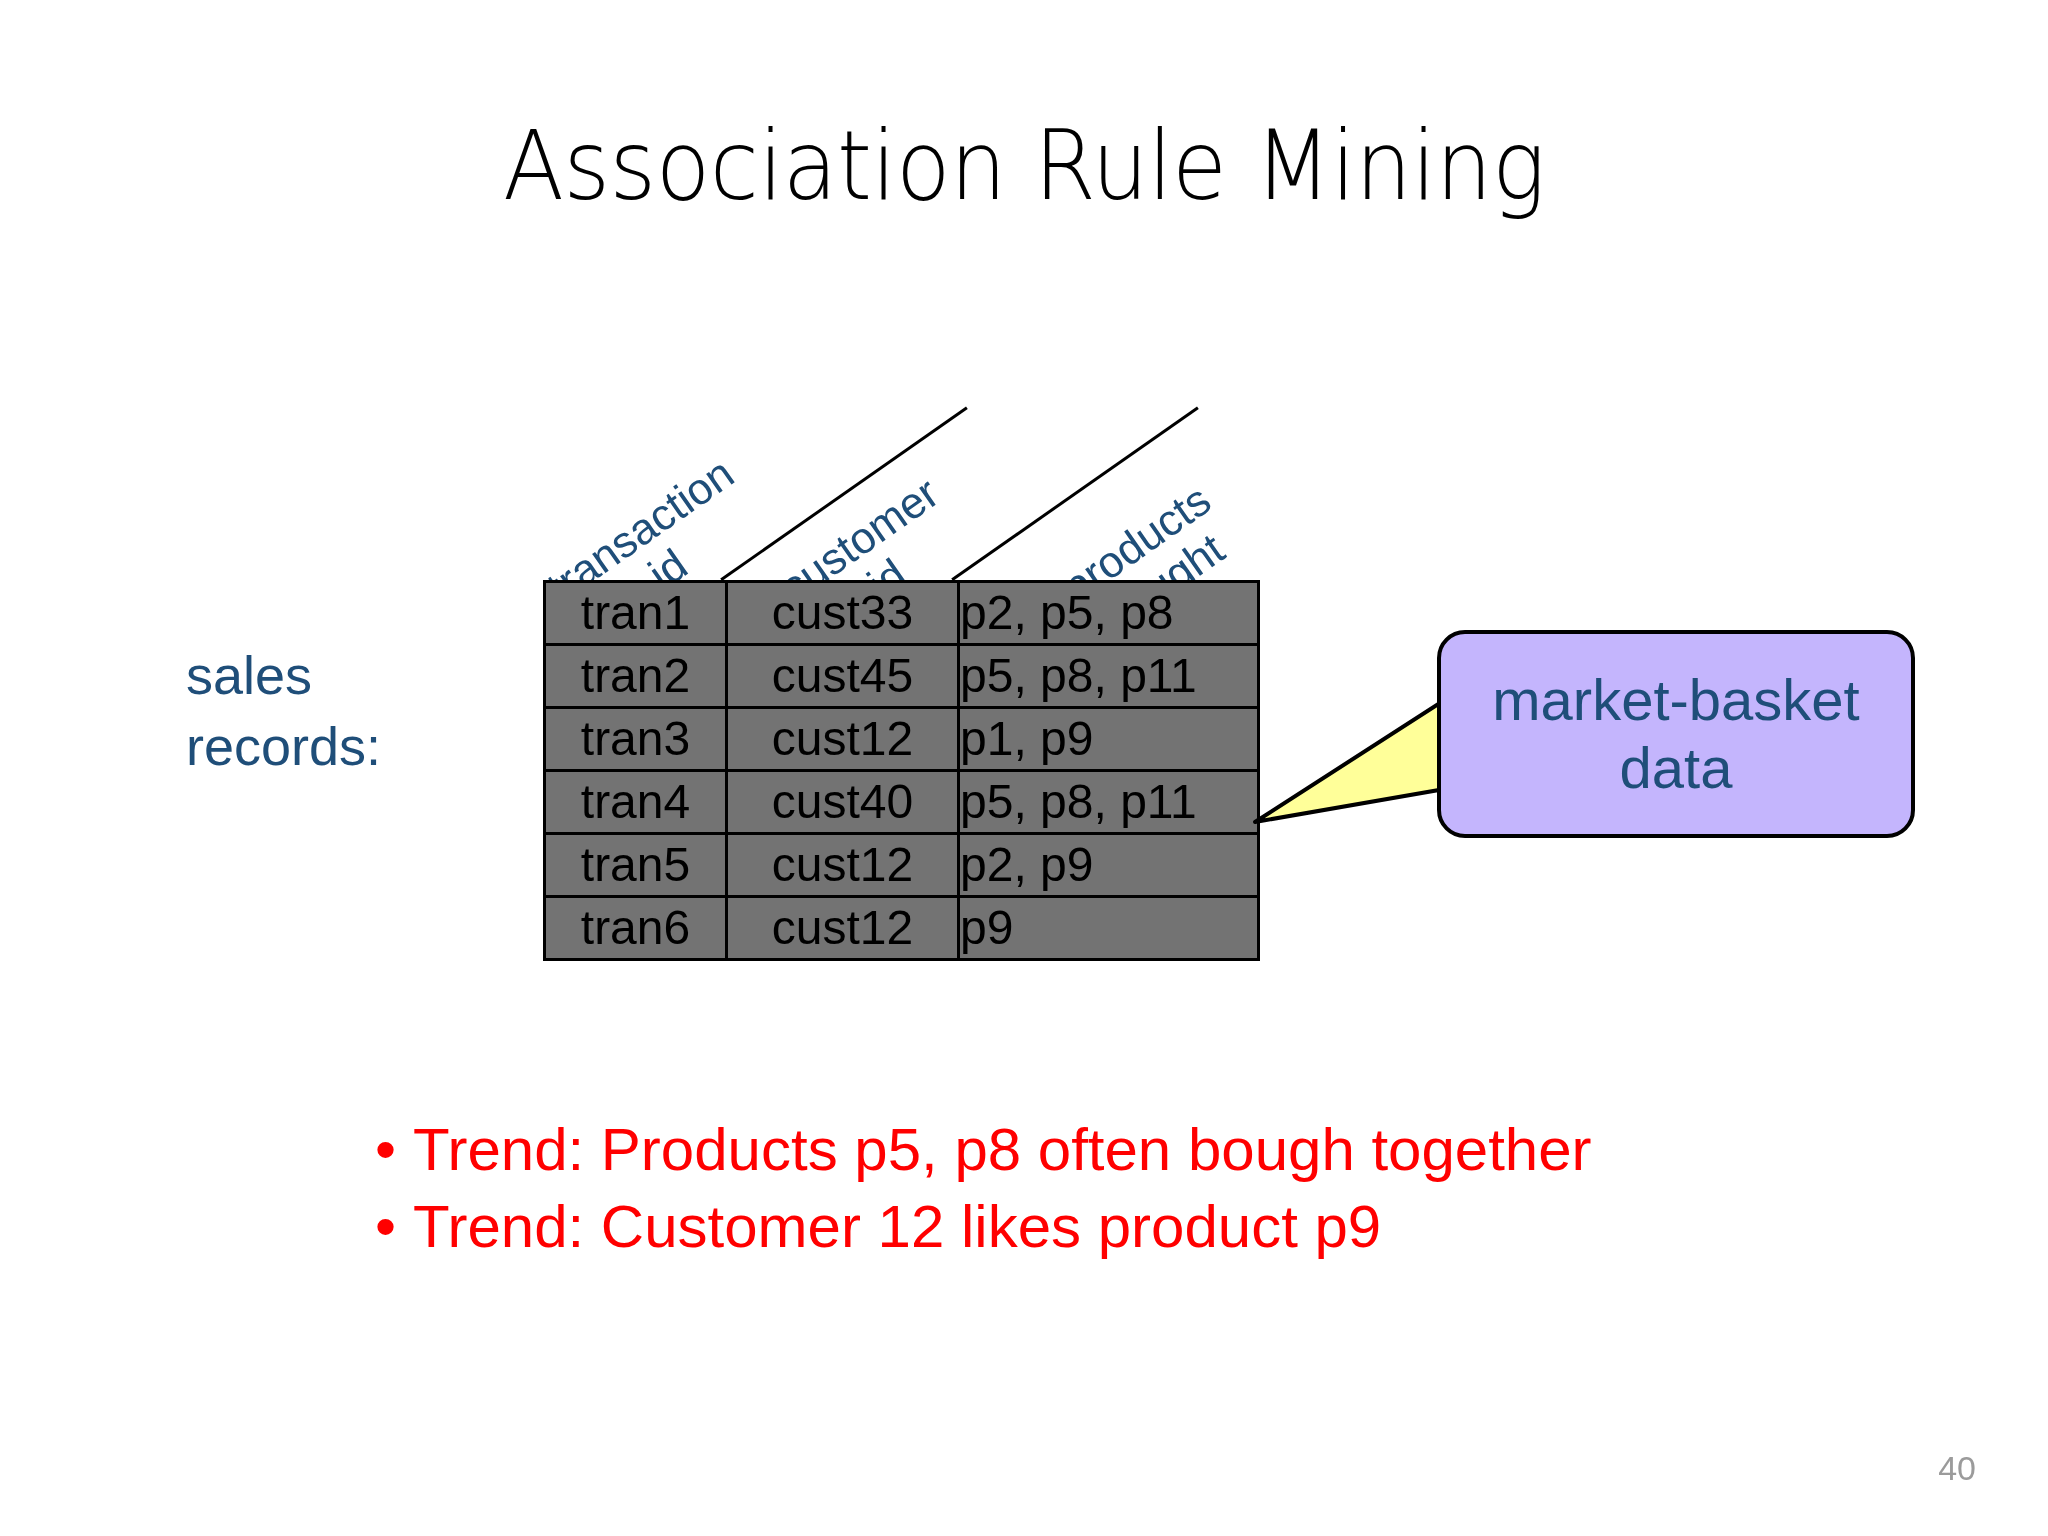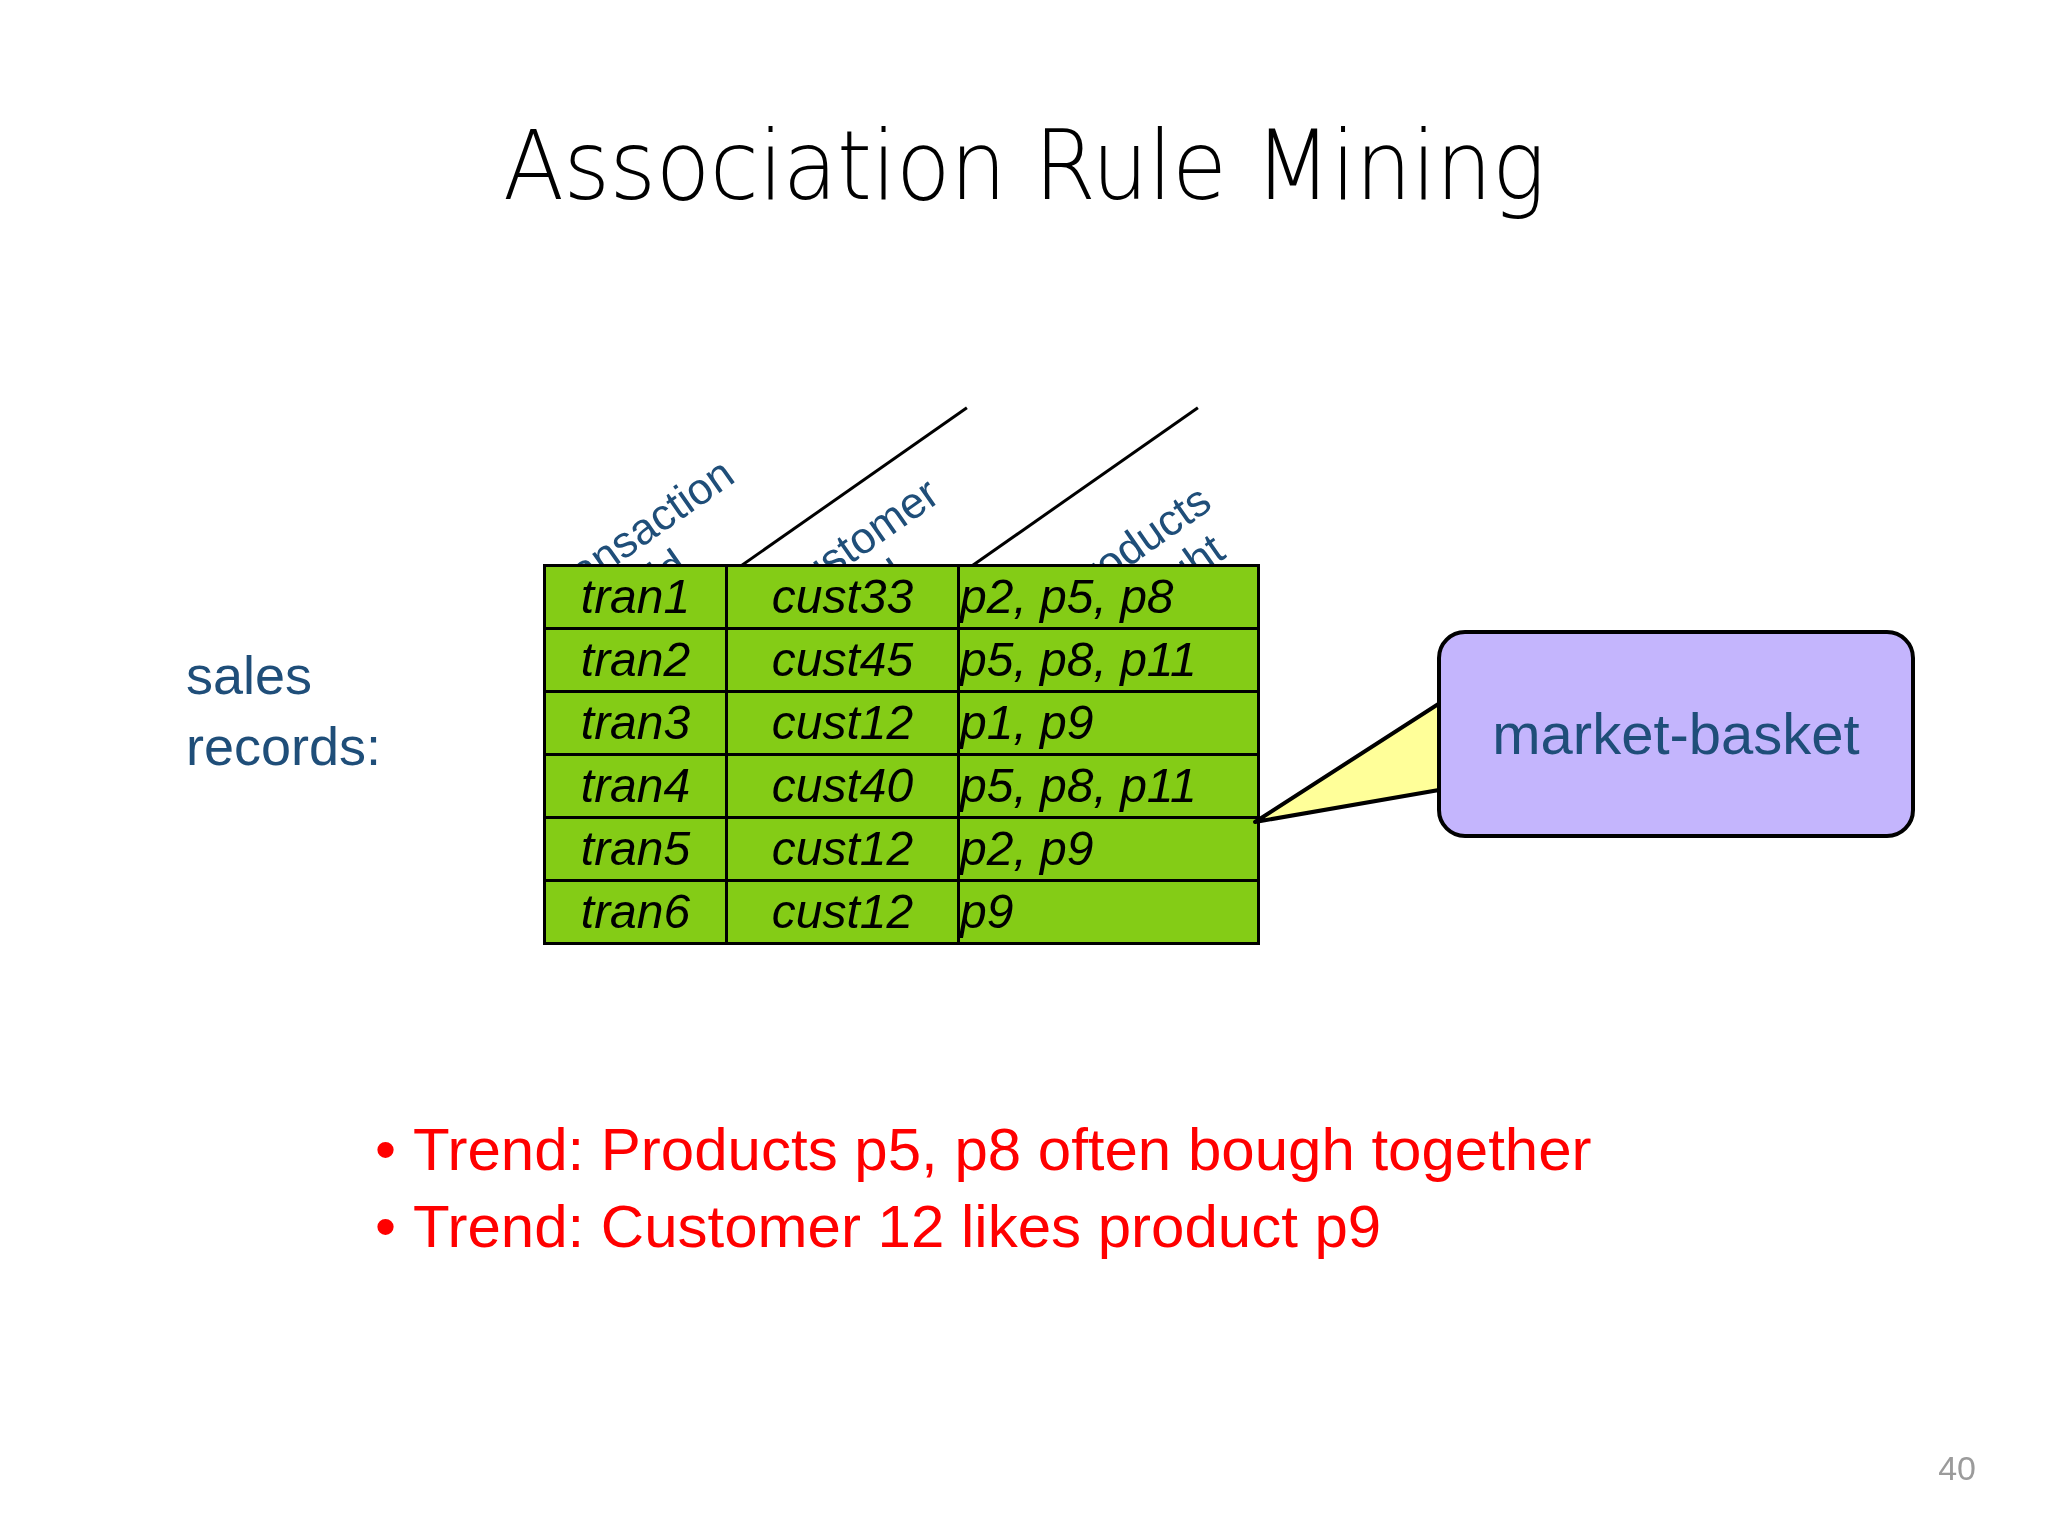--- a/index.html
+++ b/index.html
@@ -70,24 +70,23 @@
     color: #1F4E79;
     font-size: 54px;
     line-height: 1.32;
     font-family: "Liberation Sans", sans-serif;
   }
 
   
   #sales-table {
     position: absolute;
     left: 543px;
-    top: 564px;
+    top: 580px;
     border-collapse: collapse;
-    background: #84cc16;
-    font-style: italic;
+    background: #737373;
   }
   #sales-table td {
     border: 3px solid #000000;
     font-size: 48px;
     font-family: "Liberation Sans", sans-serif;
     color: #000000;
     height: 63px;
     padding: 0 10px;
     line-height: 1;
     box-sizing: border-box;
@@ -238,20 +237,21 @@
   </tbody>
 </table>
 
 <div id="callout-wrap">
   <svg id="callout-tail" viewBox="0 0 720 230">
     <polygon points="0,192 230,44 230,152" fill="#FFFF99" stroke="#000000" stroke-width="4" stroke-linejoin="round"></polygon>
   </svg>
   <div id="callout-box">
     <div id="callout-text">
       <span>market-basket</span>
+      <span class="l2">data</span>
     </div>
   </div>
 </div>
 
 <div id="trend-list">
   <span class="bullet-row">
     <span class="dot">•</span><span>Trend: Products p5, p8 often bough together</span>
   </span>
   <span class="bullet-row">
     <span class="dot">•</span><span>Trend: Customer 12 likes product p9</span>

